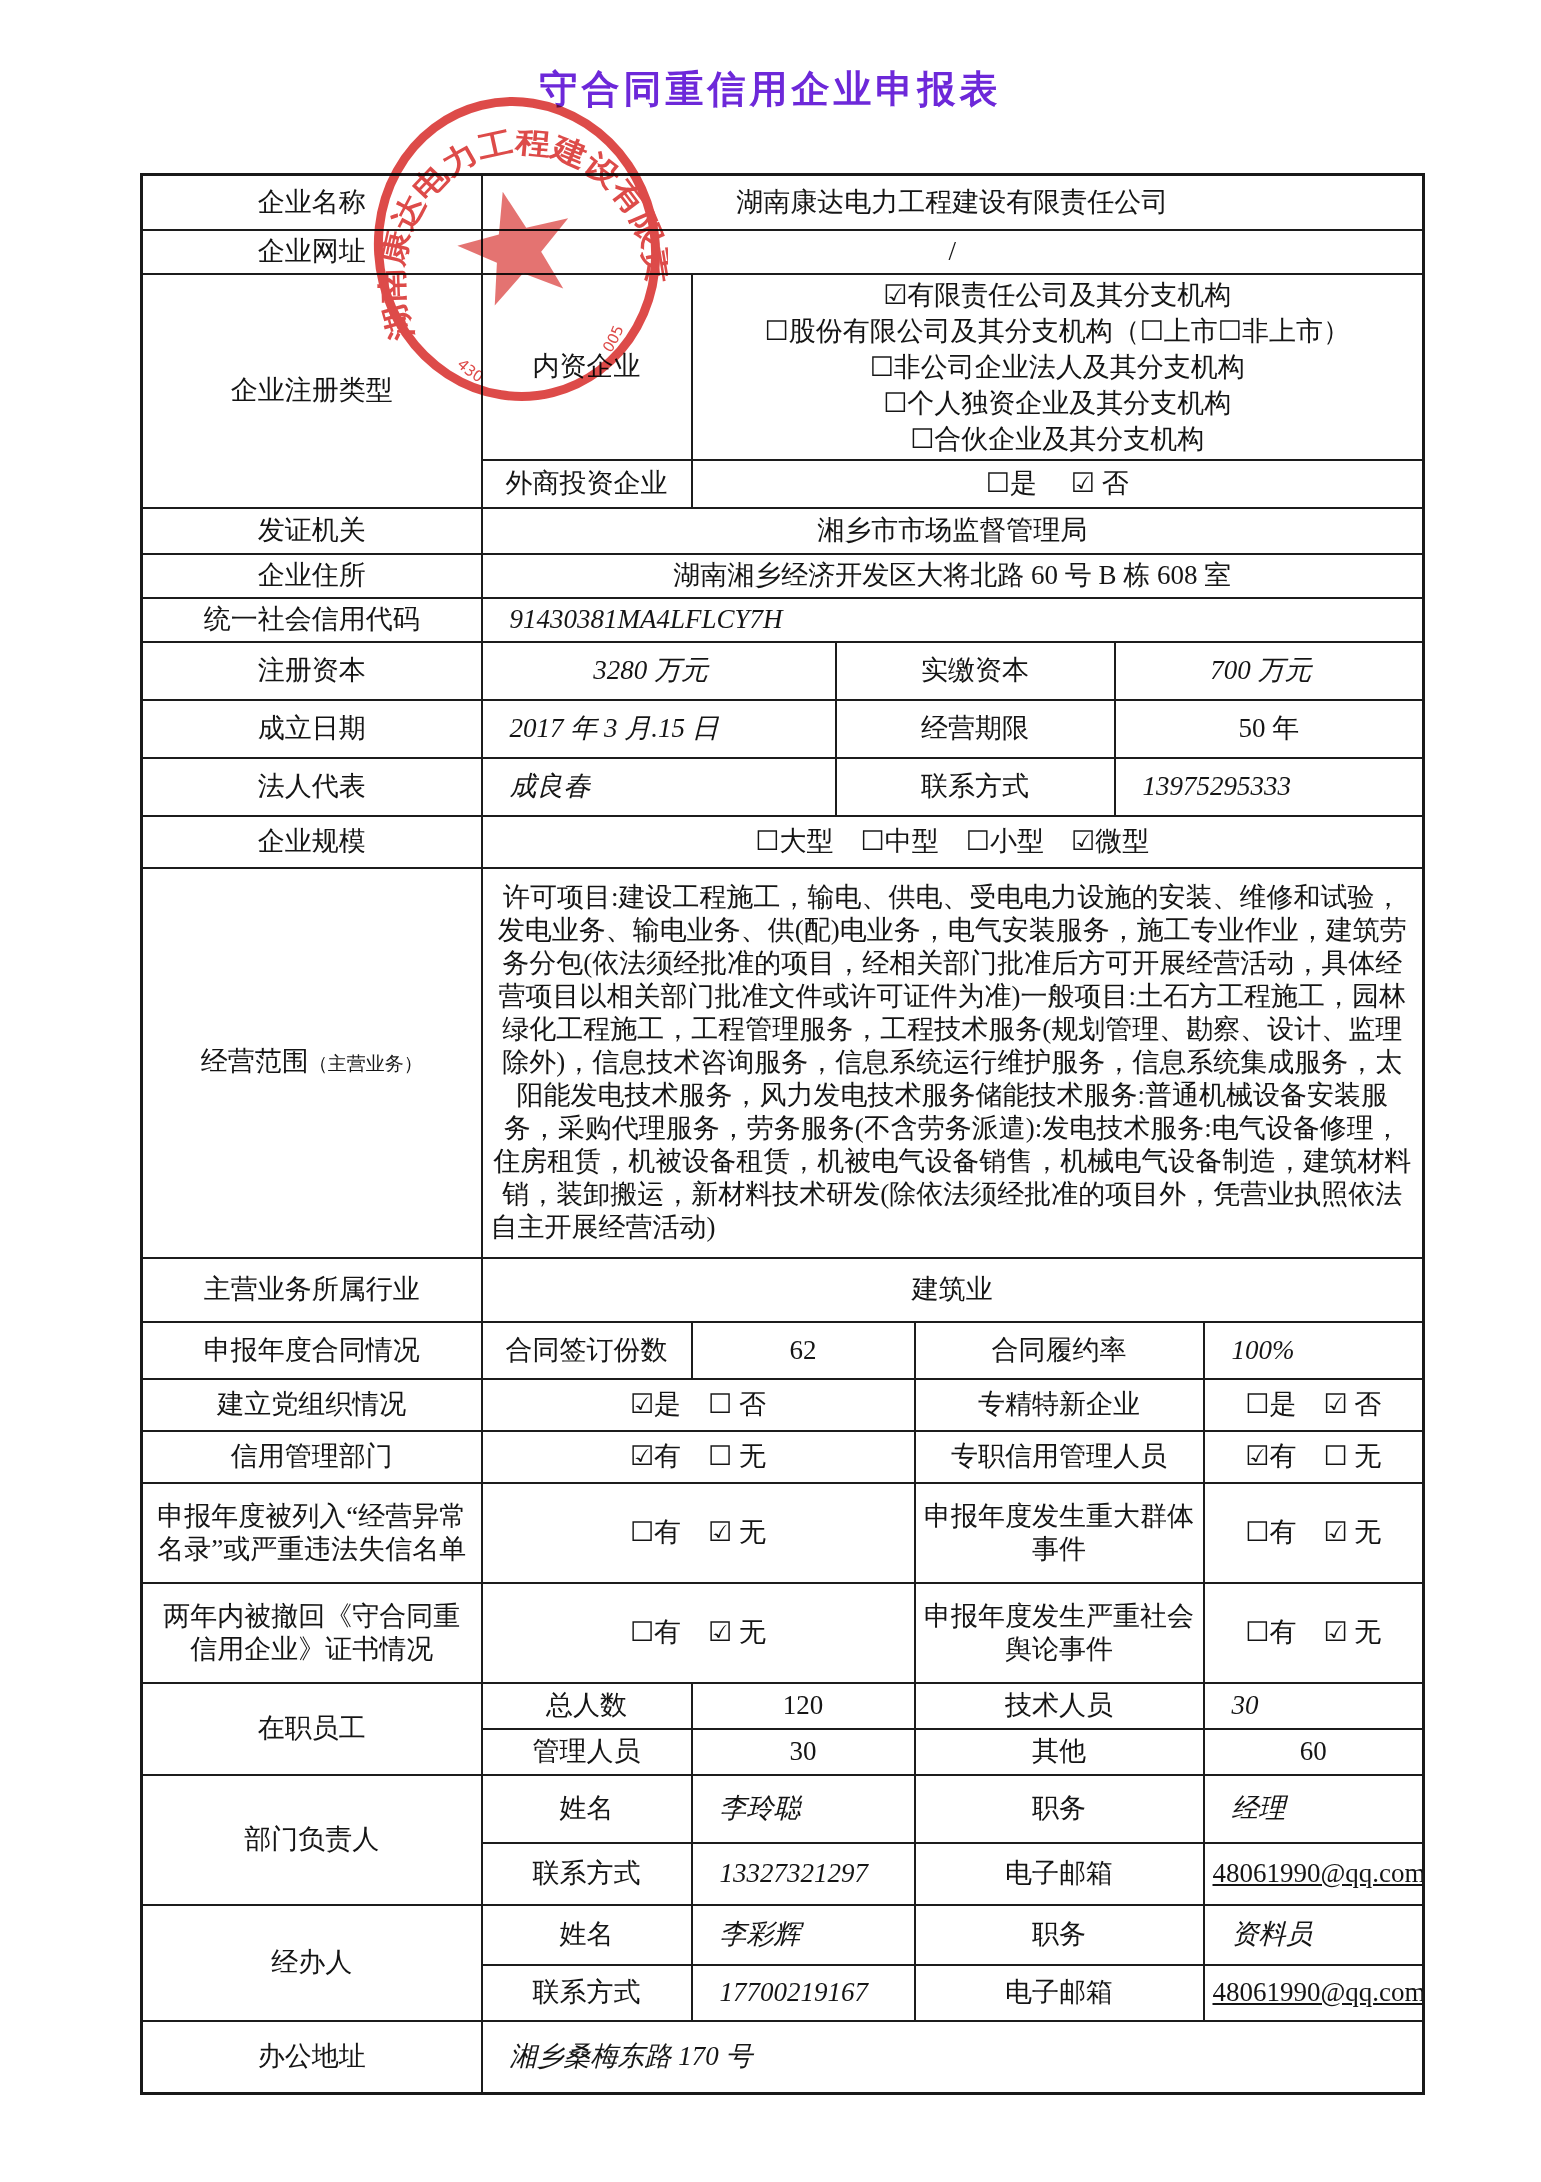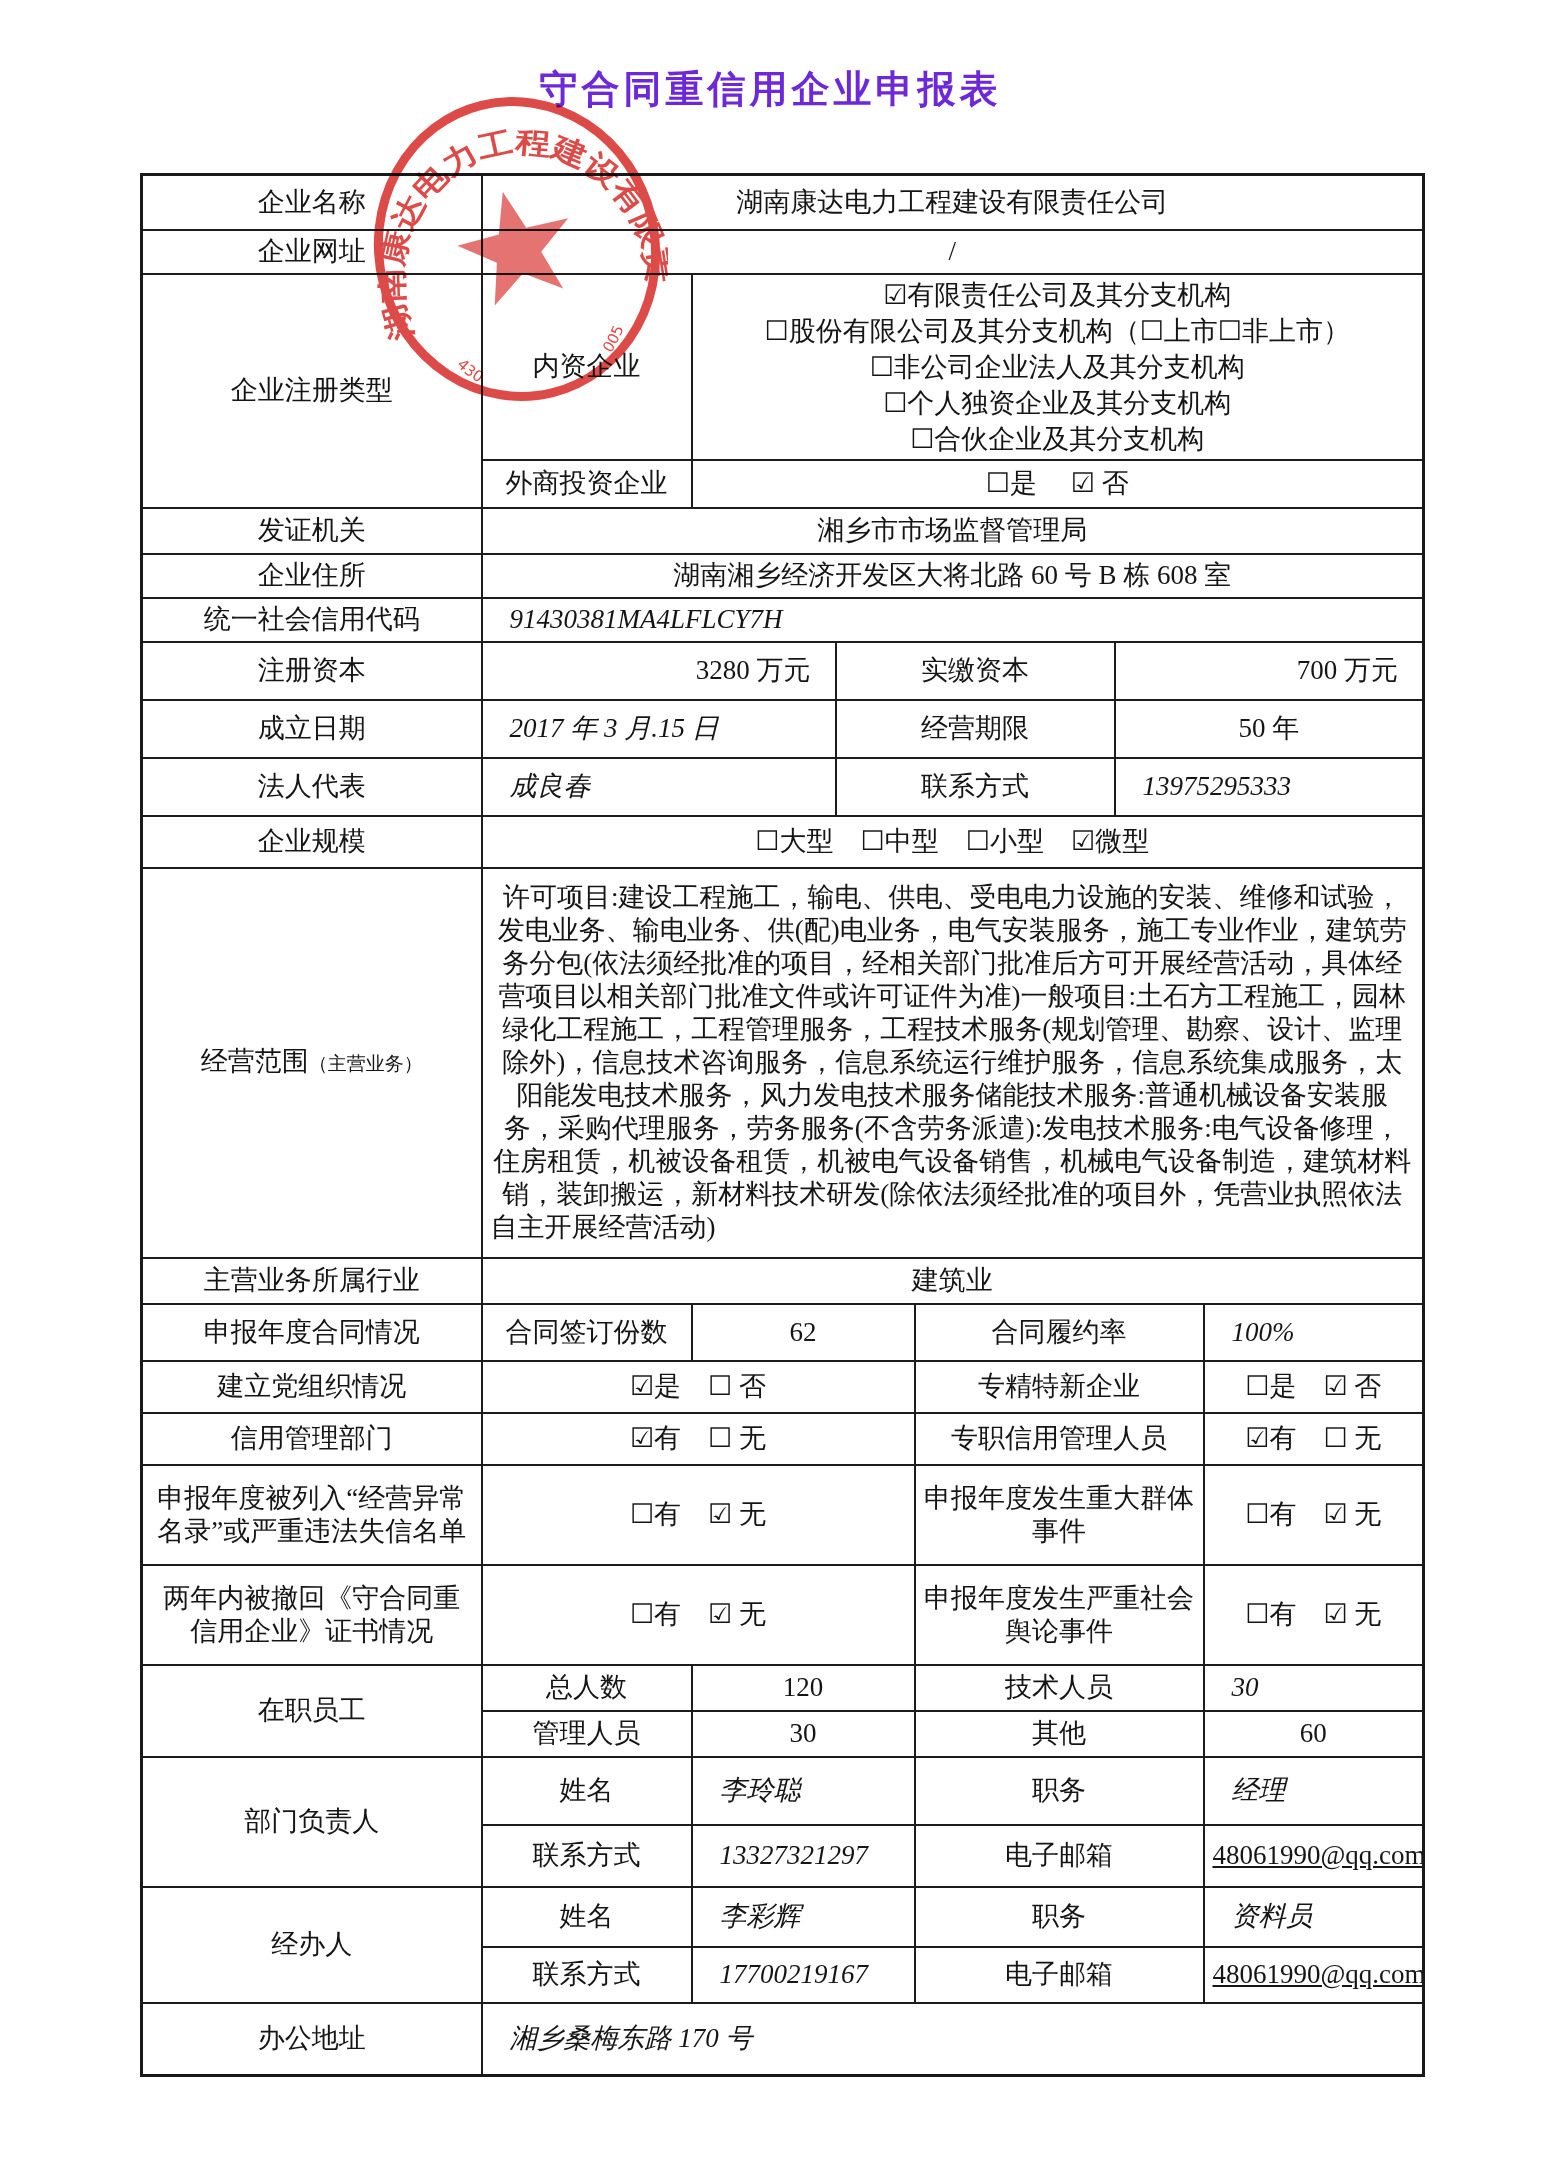--- a/index.html
+++ b/index.html
@@ -15,36 +15,36 @@
   .form-table{
     position:absolute;left:140px;top:173px;
     border-collapse:collapse;table-layout:fixed;width:1282px;
     border:3px solid #191919;
   }
   .form-table td{
     border:2.4px solid #1c1c1c;font-size:27px;line-height:33px;
     text-align:center;vertical-align:middle;padding:2px 8px;overflow:hidden;
   }
   td.l{text-align:left;}
-  td.r{text-align:right;padding-right:24px;}
+  td.r{padding-right:24px;font-style:italic;}
   td.pl{padding-left:27px;font-style:italic;}
   .small-sub{font-size:19px;text-align:center;}
   .email{font-size:21px;text-align:left;padding-left:12px;text-decoration:underline;}
   .cblist{text-align:left;padding-left:16px;}
   .cblist div{line-height:36px;white-space:nowrap;}
   .scope-cell{
     text-align:justify;text-align-last:left;font-size:27px;line-height:35.4px;
     padding:4px 12px 4px 12px;vertical-align:top;
   }
   .slash-cell{text-align:left;padding-left:8px;font-size:26px;}
   
   .r1{height:55px}.r2{height:44px}.r3{height:180px}.r4{height:48px}
   .r5{height:46px}.r6{height:44px}.r7{height:44px}
   .r8{height:58px}.r9{height:58px}.r10{height:58px}.r11{height:52px}
-  .r12{height:390px}.r13{height:46px}.r14{height:57px}.r15{height:52px}
+  .r12{height:390px}.r13{height:64px}.r14{height:57px}.r15{height:52px}
   .r16{height:52px}.r17{height:100px}.r18{height:100px}
   .r19{height:46px}.r20{height:46px}.r21{height:68px}.r22{height:62px}
   .r23{height:60px}.r24{height:56px}.r25{height:73px}
   .stamp{
     position:absolute;left:366px;top:88px;width:302px;height:322px;
     mix-blend-mode:multiply;opacity:.88;pointer-events:none;
   }
 </style>
 </head>
 <body>

